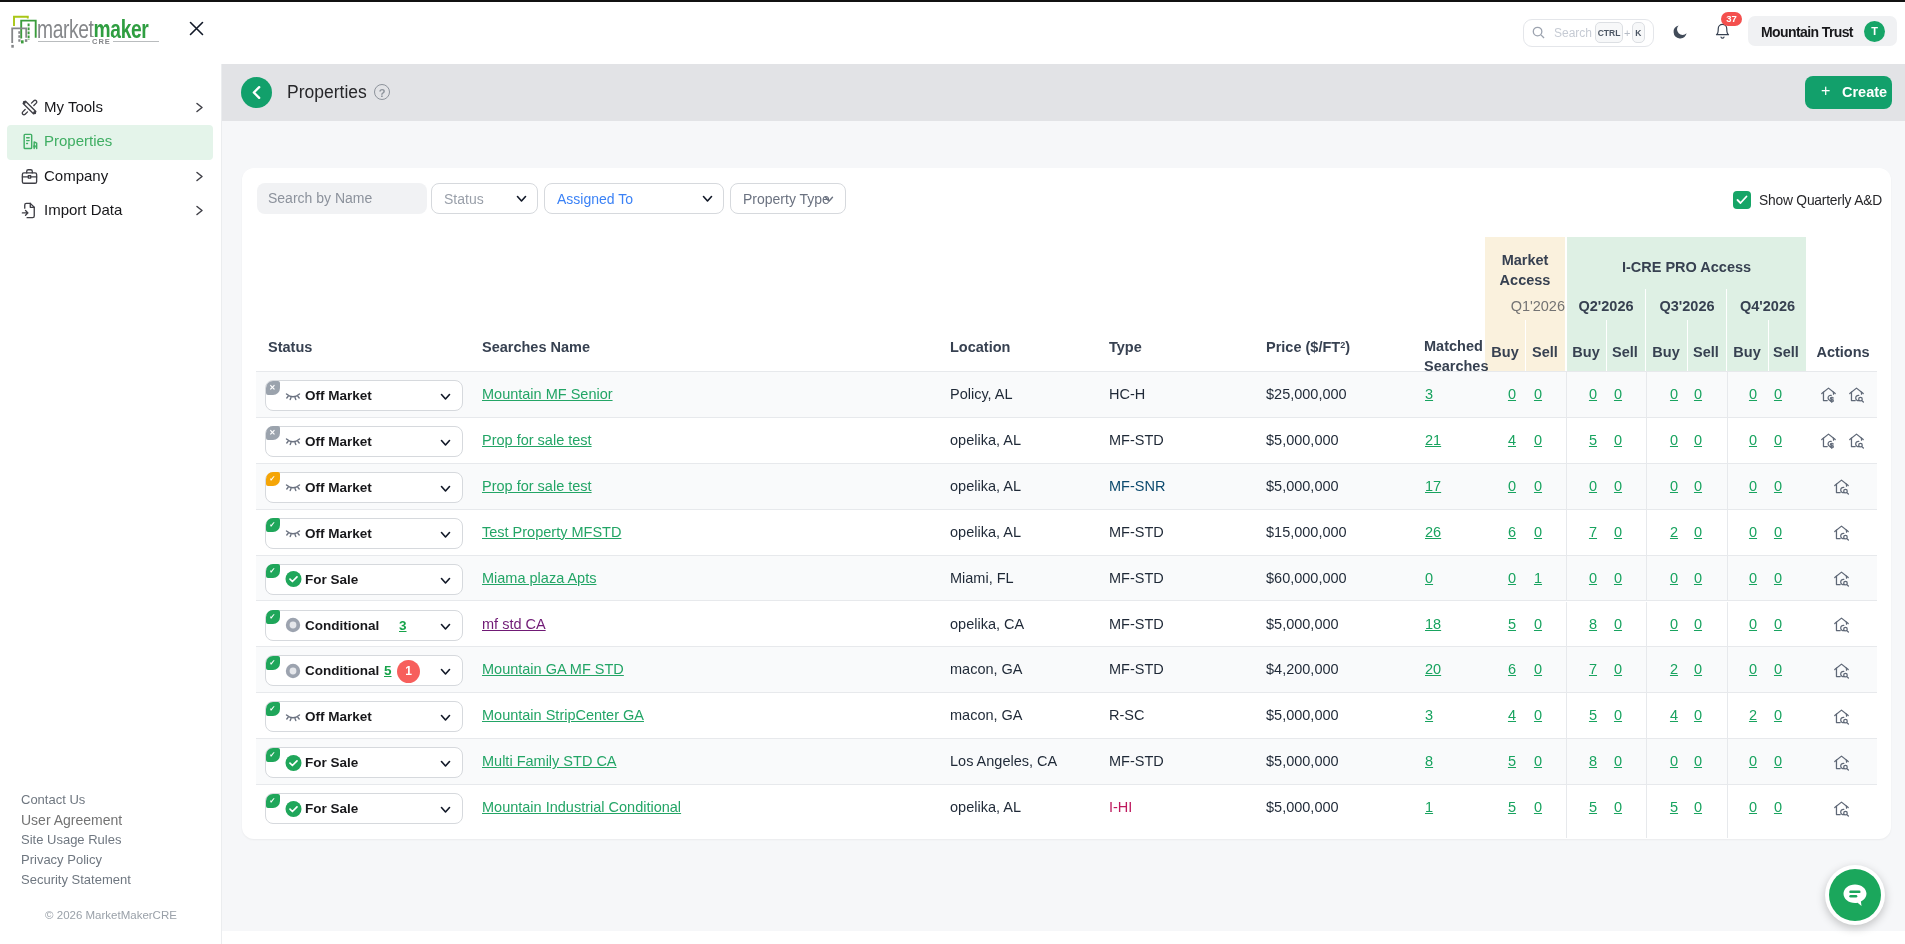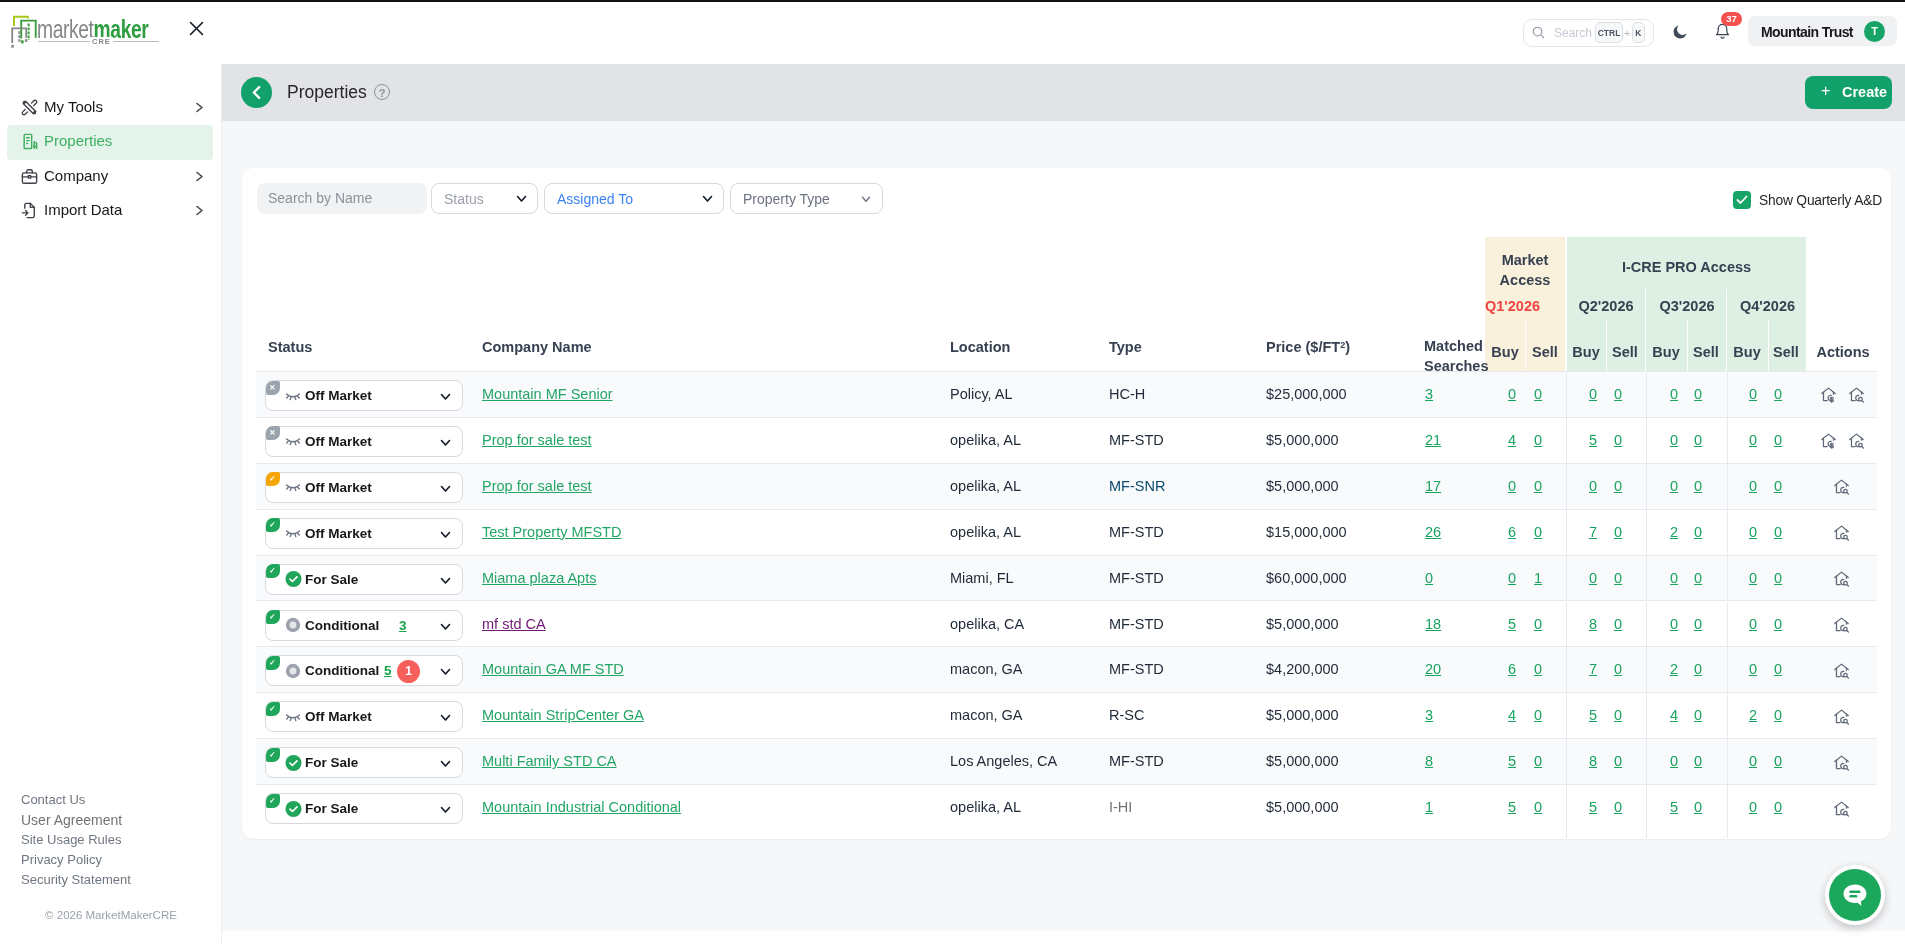--- a/index.html
+++ b/index.html
@@ -127,21 +127,21 @@
     <svg style="position:absolute;right:10px;top:11px" width="11" height="8" viewBox="0 0 11 8" fill="none" stroke="#111827" stroke-width="1.6" stroke-linecap="round" stroke-linejoin="round">
       <path d="M1.5 1.5 L5.5 6 L9.5 1.5"></path>
     </svg>
   </div>
 <div class="abs" style="left:544px;top:183px;width:180px;height:31px;border:1px solid #d6d9dd;border-radius:8px;background:#fff">
     <span style="position:absolute;left:12px;top:7px;font-size:14px;color:#3b82f6">Assigned To</span>
     <svg style="position:absolute;right:10px;top:11px" width="11" height="8" viewBox="0 0 11 8" fill="none" stroke="#111827" stroke-width="1.6" stroke-linecap="round" stroke-linejoin="round">
       <path d="M1.5 1.5 L5.5 6 L9.5 1.5"></path>
     </svg>
   </div>
-<div class="abs" style="left:730px;top:183px;width:153px;height:31px;border:1px solid #d6d9dd;border-radius:8px;background:#fff">
+<div class="abs" style="left:730px;top:183px;width:116px;height:31px;border:1px solid #d6d9dd;border-radius:8px;background:#fff">
     <span style="position:absolute;left:12px;top:7px;font-size:14px;color:#6b7280">Property Type</span>
     <svg style="position:absolute;right:11px;top:12px" width="10" height="7" viewBox="0 0 11 8" fill="none" stroke="#6b7280" stroke-width="1.6" stroke-linecap="round" stroke-linejoin="round">
       <path d="M1.5 1.5 L5.5 6 L9.5 1.5"></path>
     </svg>
   </div>
 <div class="abs" style="left:1733px;top:191px;width:18px;height:18px;background:#16a567;border-radius:4px">
     <svg style="position:absolute;left:3px;top:4px" width="12" height="10" viewBox="0 0 12 10" fill="none" stroke="#fff" stroke-width="1.8" stroke-linecap="round" stroke-linejoin="round">
       <path d="M1.5 5 L4.5 8 L10.5 1.5"></path>
     </svg>
   </div>
@@ -152,35 +152,35 @@
 <div class="abs" style="left:1311px;top:0;width:239px;height:135px;background:#def0e4"></div>
 <div class="abs" style="left:1388.5px;top:52px;width:1.5px;height:83px;background:#fff"></div>
 <div class="abs" style="left:1469.5px;top:52px;width:1.5px;height:83px;background:#fff"></div>
 <div class="abs" style="left:1268.5px;top:83px;width:1.5px;height:52px;background:#fff"></div>
 <div class="abs" style="left:1349.5px;top:83px;width:1.5px;height:52px;background:#fff"></div>
 <div class="abs" style="left:1430.5px;top:83px;width:1.5px;height:52px;background:#fff"></div>
 <div class="abs" style="left:1511.5px;top:83px;width:1.5px;height:52px;background:#fff"></div>
 
 <div class="abs" style="left:1229px;top:13px;width:80px;text-align:center;font-size:14.5px;font-weight:700;color:#374151;line-height:20px">Market<br>Access</div>
 <div class="abs" style="left:1311px;top:22px;width:239px;text-align:center;font-size:14.5px;font-weight:700;color:#374151">I-CRE PRO Access</div>
-<div class="abs" style="left:1229px;top:61px;width:80px;text-align:left;font-size:14.5px;font-weight:700;color:#ef4444">Q1'2026</div>
+<div class="abs" style="left:1229px;top:61px;width:80px;text-align:right;font-size:14.5px;font-weight:400;color:#737373">Q1'2026</div>
 <div class="abs" style="left:1311px;top:61px;width:78px;text-align:center;font-size:14.5px;font-weight:700;color:#374151">Q2'2026</div>
 <div class="abs" style="left:1392px;top:61px;width:78px;text-align:center;font-size:14.5px;font-weight:700;color:#374151">Q3'2026</div>
 <div class="abs" style="left:1473px;top:61px;width:77px;text-align:center;font-size:14.5px;font-weight:700;color:#374151">Q4'2026</div>
 
 <div class="abs" style="left:1224px;top:107px;width:50px;text-align:center;font-size:14.5px;font-weight:700;color:#374151">Buy</div>
 <div class="abs" style="left:1264px;top:107px;width:50px;text-align:center;font-size:14.5px;font-weight:700;color:#374151">Sell</div>
 <div class="abs" style="left:1305px;top:107px;width:50px;text-align:center;font-size:14.5px;font-weight:700;color:#374151">Buy</div>
 <div class="abs" style="left:1344px;top:107px;width:50px;text-align:center;font-size:14.5px;font-weight:700;color:#374151">Sell</div>
 <div class="abs" style="left:1385px;top:107px;width:50px;text-align:center;font-size:14.5px;font-weight:700;color:#374151">Buy</div>
 <div class="abs" style="left:1425px;top:107px;width:50px;text-align:center;font-size:14.5px;font-weight:700;color:#374151">Sell</div>
 <div class="abs" style="left:1466px;top:107px;width:50px;text-align:center;font-size:14.5px;font-weight:700;color:#374151">Buy</div>
 <div class="abs" style="left:1505px;top:107px;width:50px;text-align:center;font-size:14.5px;font-weight:700;color:#374151">Sell</div>
 <div class="abs" style="left:12px;top:102px;font-size:14.5px;font-weight:700;color:#374151">Status</div>
-<div class="abs" style="left:226px;top:102px;font-size:14.5px;font-weight:700;color:#374151">Company Name</div>
+<div class="abs" style="left:226px;top:102px;font-size:14.5px;font-weight:700;color:#374151">Searches Name</div>
 <div class="abs" style="left:694px;top:102px;font-size:14.5px;font-weight:700;color:#374151">Location</div>
 <div class="abs" style="left:853px;top:102px;font-size:14.5px;font-weight:700;color:#374151">Type</div>
 <div class="abs" style="left:1010px;top:102px;font-size:14.5px;font-weight:700;color:#374151">Price ($/FT<span style="font-size:9px;vertical-align:4px">2</span>)</div>
 <div class="abs" style="left:1168px;top:99px;font-size:14.5px;font-weight:700;color:#374151;line-height:20px">Matched<br>Searches</div>
 <div class="abs" style="left:1557px;top:107px;width:60px;text-align:center;font-size:14.5px;font-weight:700;color:#374151">Actions</div>
 
 <div class="abs" style="left:0;top:134px;width:1621px;height:1px;background:#e7e9ec"></div>
 <div class="abs" style="left:0;top:135.0px;width:1621px;height:45.9px;background:#f9fafb;border-bottom:1px solid #e7e9ec">
 <div class="abs" style="left:1309.5px;top:0;width:1px;height:45.9px;background:#e7e9ec"></div>
 <div class="abs" style="left:1390px;top:0;width:1px;height:45.9px;background:#e7e9ec"></div>
@@ -556,21 +556,21 @@
           <circle cx="8.5" cy="8.5" r="8" fill="#1fa65a"></circle>
           <path d="M5 8.7 L7.4 11 L12 6.3" stroke="#fff" stroke-width="1.7" fill="none" stroke-linecap="round" stroke-linejoin="round"></path>
         </svg>
 <div style="position:absolute;left:39px;top:7px;font-size:13.5px;font-weight:700;color:#18181b">For Sale</div>
 <svg style="position:absolute;right:11px;top:12px" width="11" height="8" viewBox="0 0 11 8" fill="none" stroke="#111827" stroke-width="1.6" stroke-linecap="round" stroke-linejoin="round">
           <path d="M1.5 1.5 L5.5 6 L9.5 1.5"></path>
         </svg>
       </div>
 <a class="abs" style="left:226px;top:14px;font-size:14.5px;color:#23a566">Mountain Industrial Conditional</a>
 <div class="abs" style="left:694px;top:14px;font-size:14.5px;color:#1f2937">opelika, AL</div>
-<div class="abs" style="left:853px;top:14px;font-size:14.5px;color:#737373">I-HI</div>
+<div class="abs" style="left:853px;top:14px;font-size:14.5px;color:#be185d">I-HI</div>
 <div class="abs" style="left:1010px;top:14px;font-size:14.5px;color:#1f2937">$5,000,000</div>
 <a class="abs" style="left:1169px;top:14px;font-size:14.5px;color:#18a35f">1</a>
 <a class="abs" style="left:1241px;top:14px;width:30px;text-align:center;font-size:14.5px;color:#18a35f">5</a>
 <a class="abs" style="left:1267px;top:14px;width:30px;text-align:center;font-size:14.5px;color:#18a35f">0</a>
 <a class="abs" style="left:1322px;top:14px;width:30px;text-align:center;font-size:14.5px;color:#18a35f">5</a>
 <a class="abs" style="left:1347px;top:14px;width:30px;text-align:center;font-size:14.5px;color:#18a35f">0</a>
 <a class="abs" style="left:1403px;top:14px;width:30px;text-align:center;font-size:14.5px;color:#18a35f">5</a>
 <a class="abs" style="left:1427px;top:14px;width:30px;text-align:center;font-size:14.5px;color:#18a35f">0</a>
 <a class="abs" style="left:1482px;top:14px;width:30px;text-align:center;font-size:14.5px;color:#18a35f">0</a>
 <a class="abs" style="left:1507px;top:14px;width:30px;text-align:center;font-size:14.5px;color:#18a35f">0</a>

